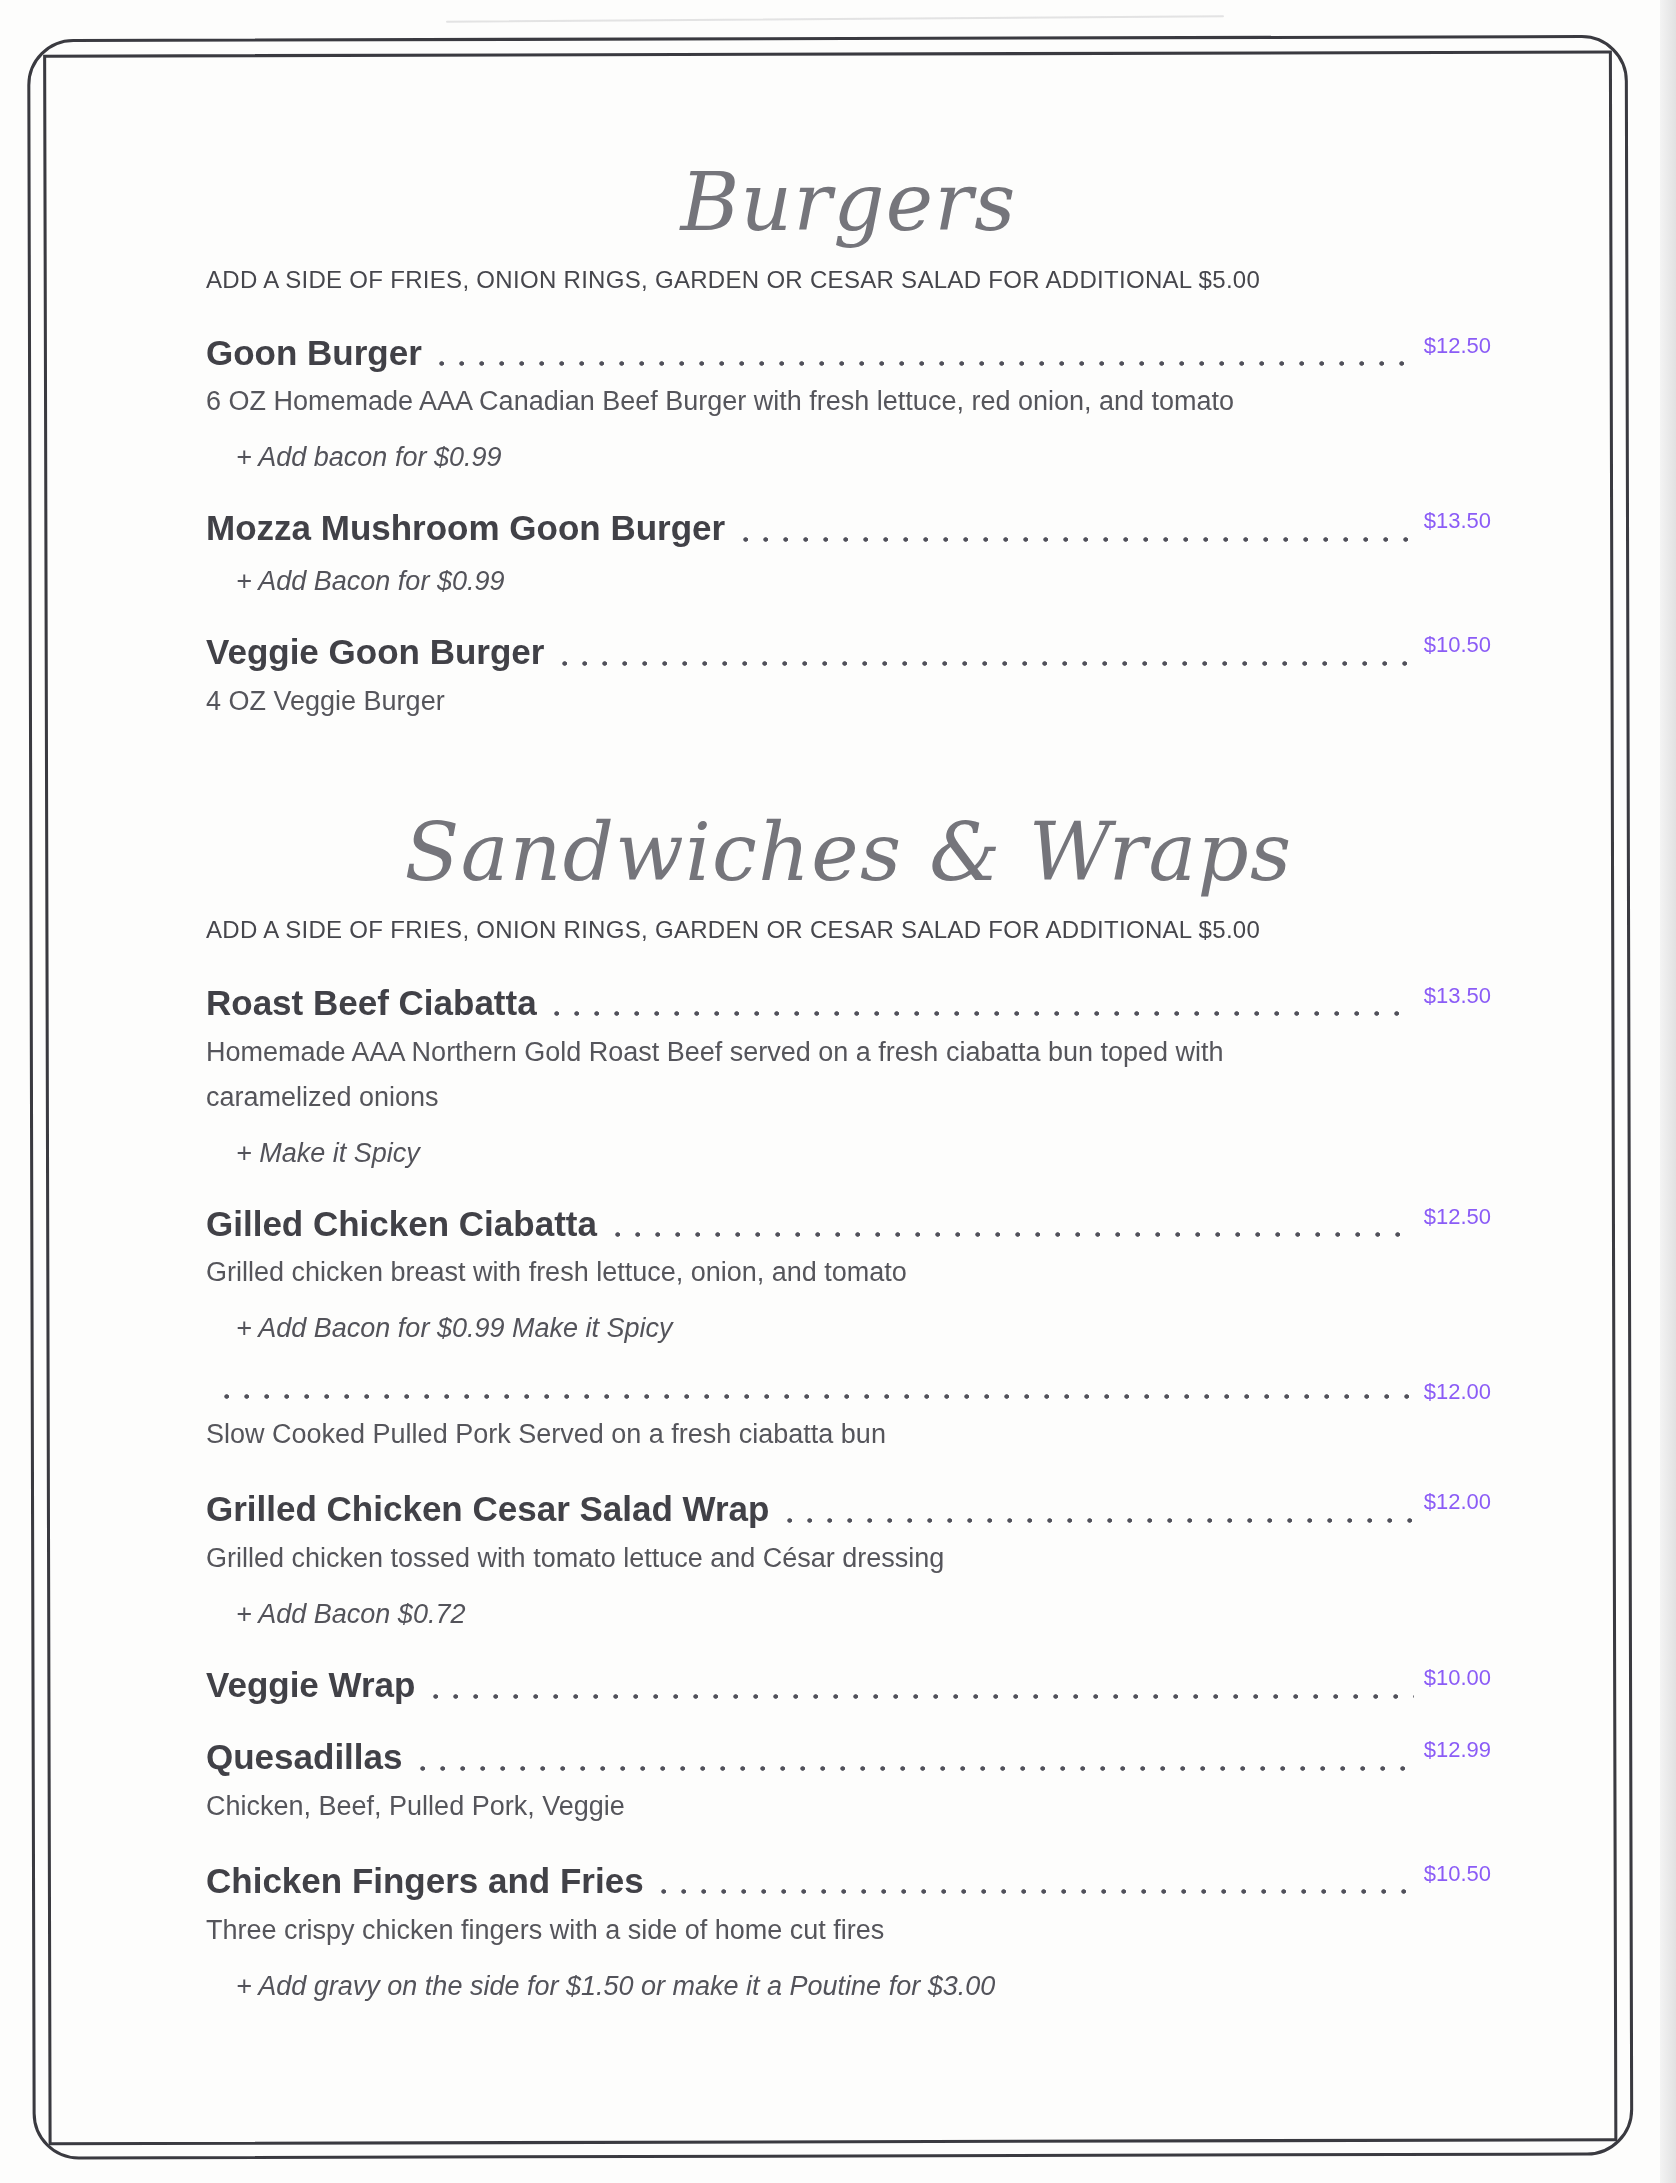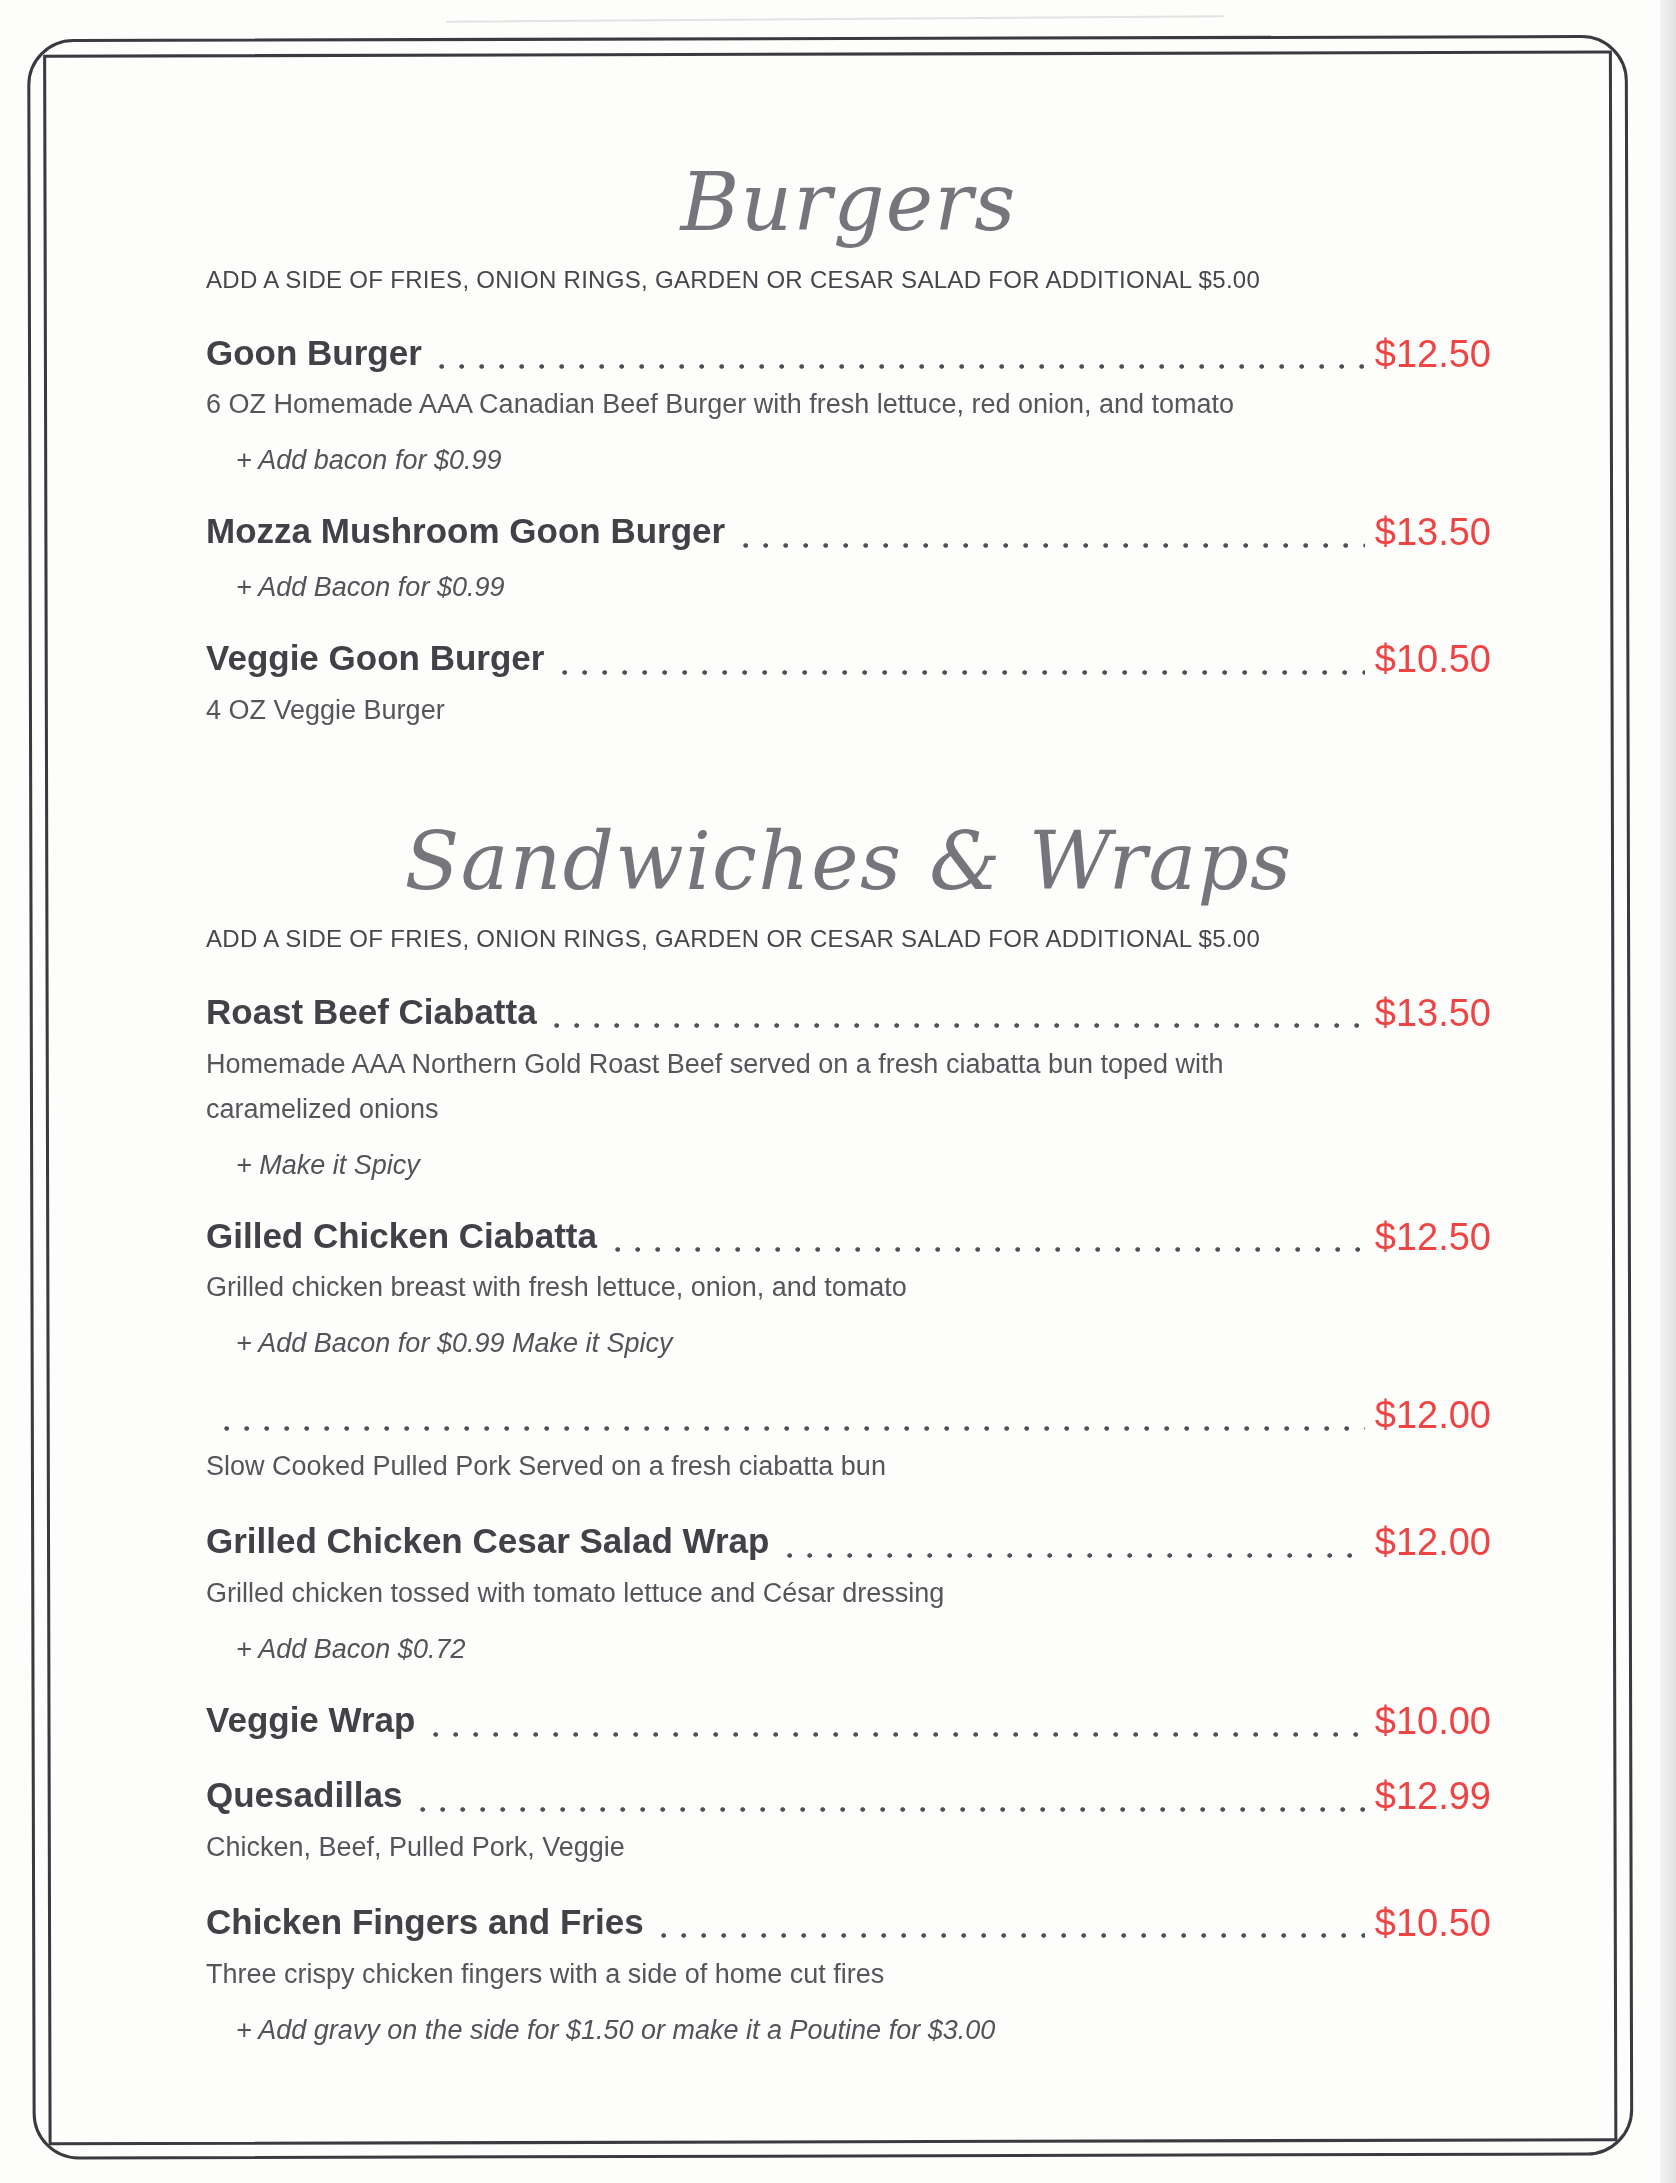--- a/index.html
+++ b/index.html
@@ -29,21 +29,21 @@
   }
   .menu-item { margin-bottom:32px; }
   .item-line { display:flex; align-items:flex-start; width:100%; }
   .item-name { font-size:35px; font-weight:bold; color:#414147; white-space:nowrap; }
   .leader {
     flex:1 1 auto; height:5.4px; align-self:flex-end;
     margin:0 9.5px 6px 17.6px; min-width:41px;
     background-image:radial-gradient(circle at 2.7px 2.7px, #50505a 2px, rgba(0,0,0,0) 2.8px);
     background-size:20px 5.4px; background-repeat:repeat-x;
   }
-  .item-price { font-size:38px; color:#ef4444; white-space:nowrap; }
+  .item-price { font-size:22px; color:#8b5cf6; white-space:nowrap; }
   .item-desc { font-size:27px; line-height:45px; color:#55555b; margin-top:6.8px; max-width:1149px; }
   .item-extra { font-style:italic; font-size:27px; line-height:37px; color:#53535a; margin:15px 0 0 30px; }
 </style>
 </head>
 <body>
 
 <div class="page">
 
   <svg class="frame-svg" viewBox="0 0 2479 3229" fill="none" xmlns="http://www.w3.org/2000/svg">
     <rect x="46.5" y="57" width="2363" height="3132" rx="66" ry="66" stroke="#3a3a40" stroke-width="4.5" fill="none"></rect>

